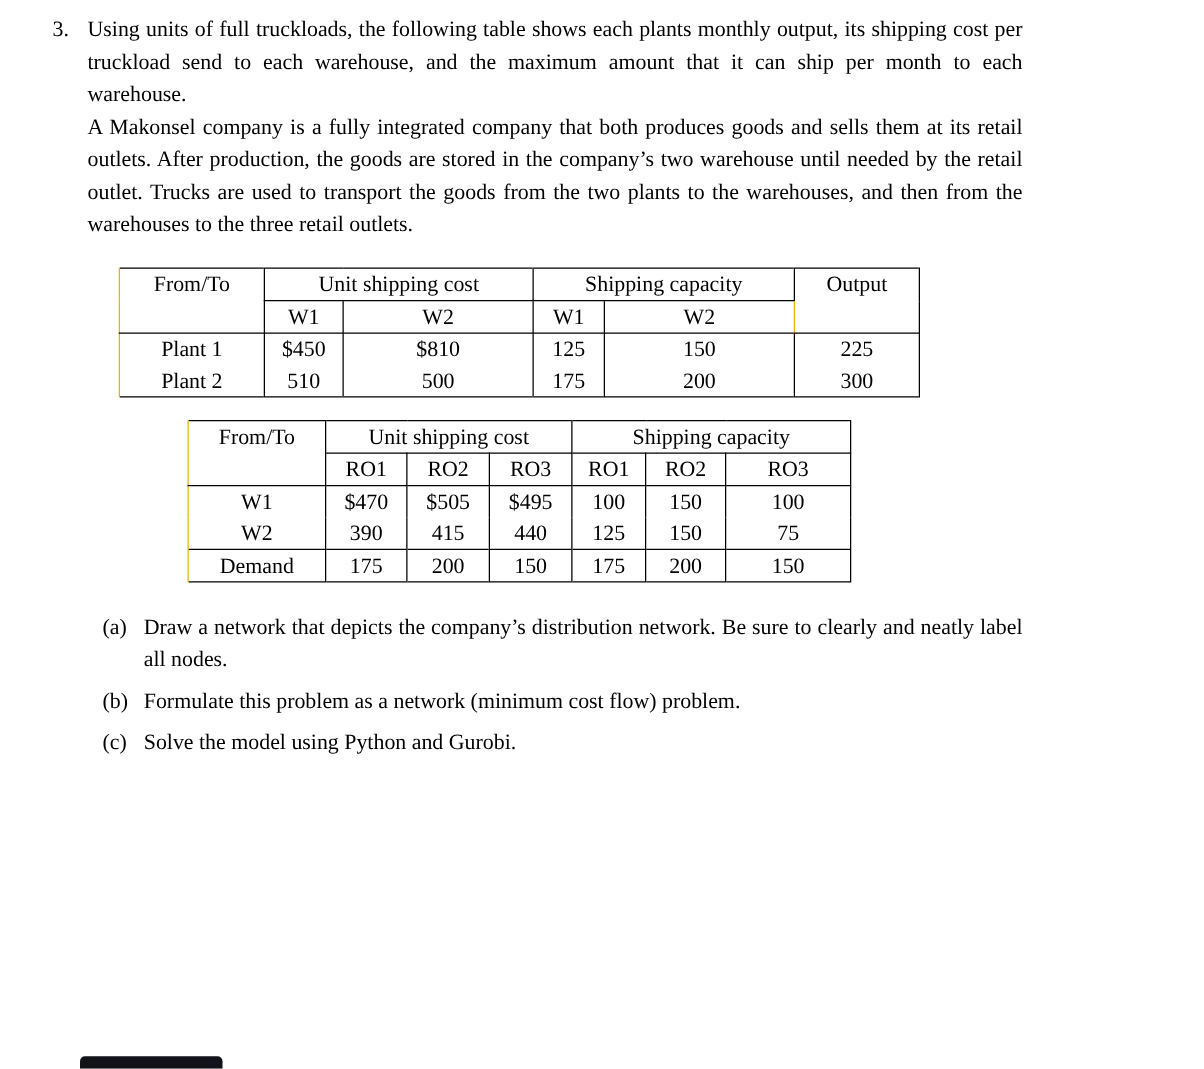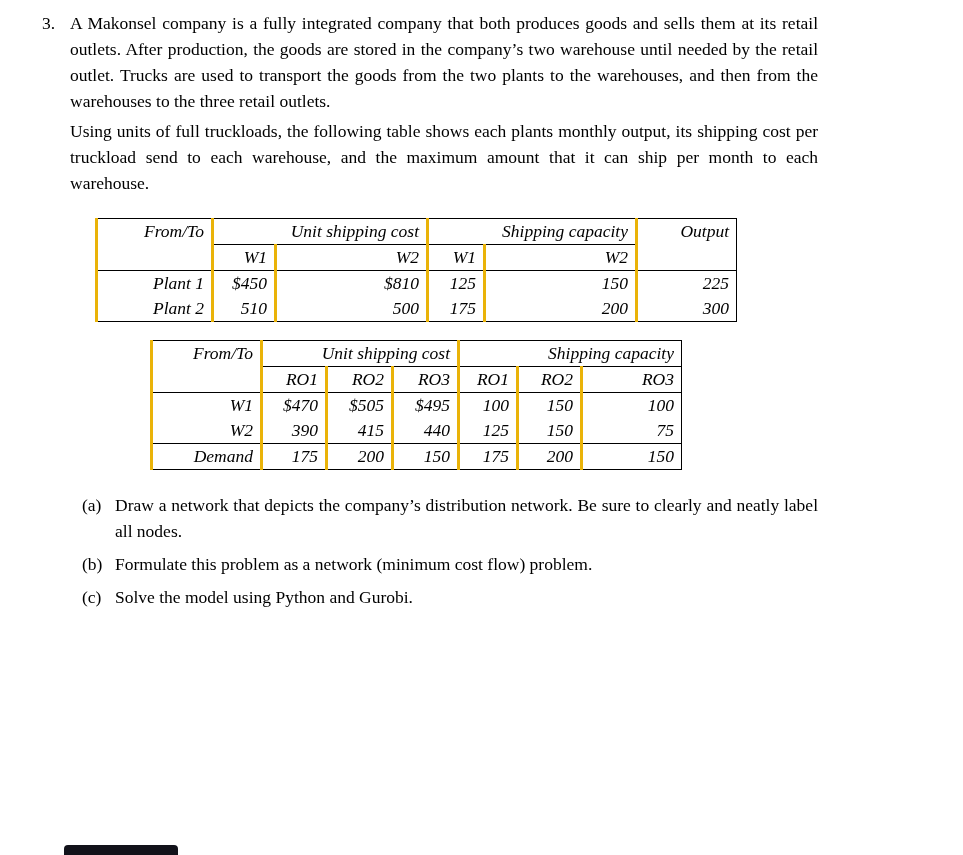--- a/index.html
+++ b/index.html
@@ -21,30 +21,29 @@
   .m-after-p1 { margin-bottom: 4px; }
   .mt-sec { margin-top: 26px; }
 
   table.tbl {
     border-collapse: collapse;
     border: 1px solid #000;
     table-layout: fixed;
     font-size: 17.5px;
   }
   table.tbl td {
-    border-left: 3px solid #eab308;
+    border-left: 1px solid #eab308;
     border-right: 1px solid #000;
     padding: 0 7px;
     height: 25px;
     line-height: 25px;
     white-space: nowrap;
     overflow: hidden;
     vertical-align: middle;
-    text-align: right;
-    font-style: italic;
+    text-align: center;
   }
   table.tbl td.rs { vertical-align: top; }
   table.tbl td.hb { border-bottom: 1px solid #000; }
   table.tbl td.cl { border-bottom: 1px solid #000; }
   table.tbl tr.sep td { border-top: 1px solid #000; }
 
   .tbl1 { margin: 22px 0 0 25px; }
   .tbl1 col.c1 { width: 116px; }
   .tbl1 col.c2 { width: 63px; }
   .tbl1 col.c3 { width: 152px; }
@@ -74,22 +73,22 @@
   }
 </style>
 </head>
 <body>
 
 <div class="page">
   <div class="content">
 
     <span class="item-no">3.</span>
 
+    <p class="para">Using units of full truckloads, the following table shows each plants monthly output, its shipping cost per truckload send to each warehouse, and the maximum amount that it can ship per month to each warehouse.</p>
     <p class="para m-after-p1">A Makonsel company is a fully integrated company that both produces goods and sells them at its retail outlets. After production, the goods are stored in the company’s two warehouse until needed by the retail outlet. Trucks are used to transport the goods from the two plants to the warehouses, and then from the warehouses to the three retail outlets.</p>
-    <p class="para">Using units of full truckloads, the following table shows each plants monthly output, its shipping cost per truckload send to each warehouse, and the maximum amount that it can ship per month to each warehouse.</p>
 
     <table class="tbl tbl1">
       <colgroup>
           <col class="c1">
           <col class="c2">
           <col class="c3">
           <col class="c4">
           <col class="c5">
           <col class="c6">
         </colgroup>

